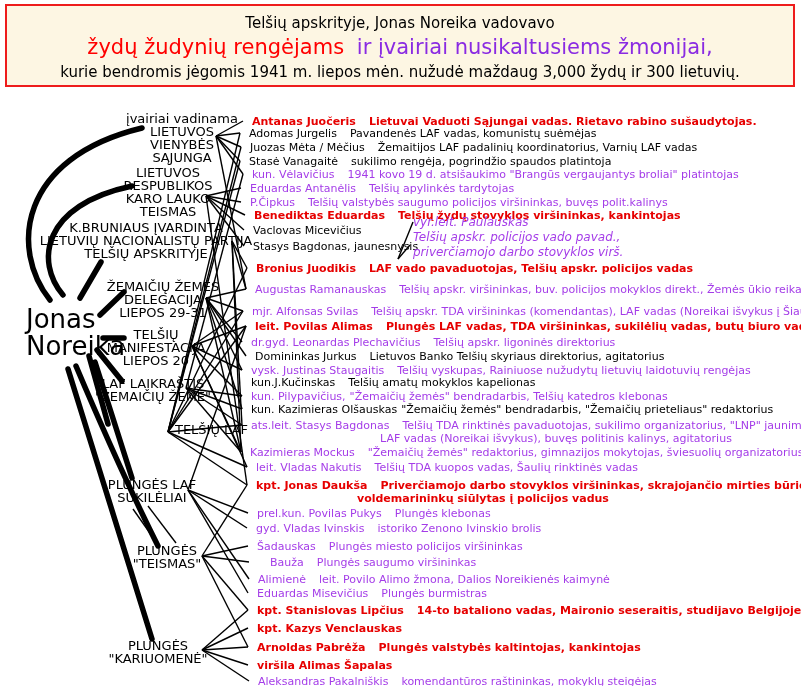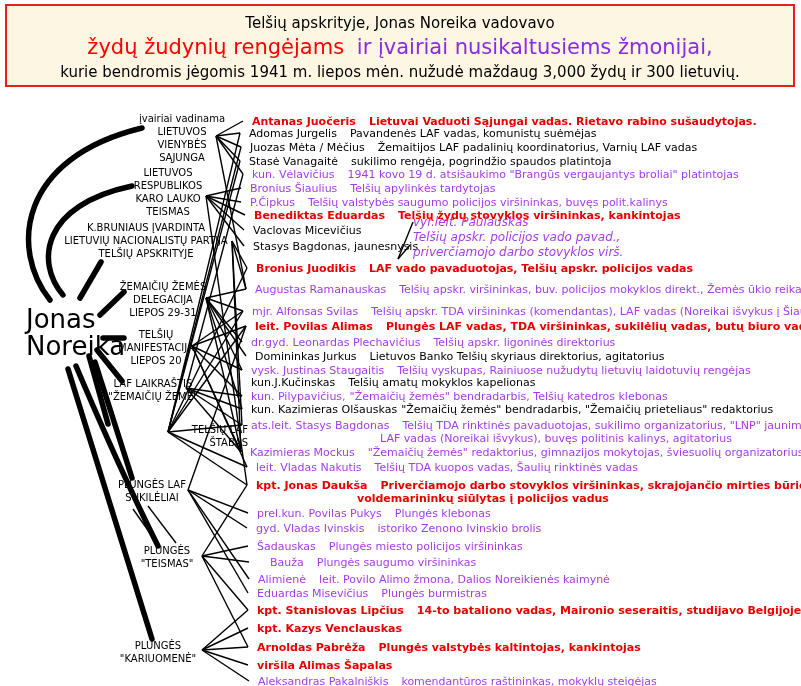--- a/index.html
+++ b/index.html
@@ -7,21 +7,21 @@
          font-family:"DejaVu Sans",sans-serif;color:#000;border-radius:12px;}
   #wires{position:absolute;left:0;top:0;width:801px;height:686px;z-index:0;}
   .headerbox{position:absolute;left:5px;top:4px;width:786px;height:79px;background:#fdf6e3;
              border:2px solid #ee1c1c;text-align:center;z-index:2;}
   .h1{margin-top:8px;font-size:15px;color:#000;}
   .h2{margin-top:3px;font-size:21px;}
   .h2red{color:#ff0000;}
   .h2purple{color:#8a2be2;margin-left:6px;}
   .h3{margin-top:4px;font-size:15px;color:#000;}
   .root{position:absolute;left:26px;top:306px;font-size:26px;line-height:27px;color:#000;z-index:1;}
-  .org{position:absolute;width:230px;text-align:center;font-size:10px;line-height:13px;
+  .org{position:absolute;width:230px;text-align:center;font-size:13px;line-height:13px;
        color:#000;z-index:1;}
   .person{position:absolute;white-space:nowrap;font-size:11px;line-height:13px;z-index:1;}
   .person .desc{margin-left:13px;}
   .person .desc.tight{margin-left:4px;}
   .person .l2{margin-left:0;}
   .c-black{color:#000;font-weight:normal;}
   .c-purple{color:#a43ce8;font-weight:normal;}
   .c-red{color:#e60000;font-weight:bold;}
   .note{position:absolute;left:413px;top:215px;font-size:12px;line-height:15px;color:#a43ce8;
         white-space:nowrap;z-index:1;font-style:italic;}
@@ -146,42 +146,41 @@
         <div>TELŠIŲ</div>
         <div>MANIFESTACIJA</div>
         <div>LIEPOS 20</div>
       </div>
       <div class="org" style="left: 38px; top: 377px;">
         <div>LAF LAIKRAŠTIS</div>
         <div>"ŽEMAIČIŲ ŽEMĖ"</div>
       </div>
       <div class="org" style="left: 18px; top: 423px; text-align: right;">
         <div>TELŠIŲ LAF</div>
-        <div>ŠTABAS</div>
       </div>
       <div class="org" style="left: 37px; top: 478px;">
         <div>PLUNGĖS  LAF</div>
         <div>SUKILĖLIAI</div>
       </div>
       <div class="org" style="left: 52px; top: 544px;">
         <div>PLUNGĖS</div>
         <div>"TEISMAS"</div>
       </div>
       <div class="org" style="left: 43px; top: 639px;">
         <div>PLUNGĖS</div>
         <div>"KARIUOMENĖ"</div>
       </div>
     </div>
   <div id="people">
       <div class="person c-red" style="left: 252px; top: 115px;"><span class="pname">Antanas Juočeris</span><span class="desc">Lietuvai Vaduoti Sąjungai vadas.  Rietavo rabino sušaudytojas.</span></div>
       <div class="person c-black" style="left: 249px; top: 127px;"><span class="pname">Adomas Jurgelis</span><span class="desc">Pavandenės LAF vadas, komunistų suėmėjas</span></div>
       <div class="person c-black" style="left: 250px; top: 141px;"><span class="pname">Juozas Mėta / Mėčius</span><span class="desc">Žemaitijos LAF padalinių koordinatorius, Varnių LAF vadas</span></div>
       <div class="person c-black" style="left: 249px; top: 155px;"><span class="pname">Stasė Vanagaitė</span><span class="desc">sukilimo rengėja, pogrindžio spaudos platintoja</span></div>
       <div class="person c-purple" style="left: 252px; top: 168px;"><span class="pname">kun. Vėlavičius</span><span class="desc">1941 kovo 19 d. atsišaukimo "Brangūs vergaujantys broliai" platintojas</span></div>
-      <div class="person c-purple" style="left: 250px; top: 182px;"><span class="pname">Bronius Šiaulius</span><span class="desc">Telšių apylinkės tardytojas</span></div>
+      <div class="person c-purple" style="left: 250px; top: 182px;"><span class="pname">Eduardas Antanėlis</span><span class="desc">Telšių apylinkės tardytojas</span></div>
       <div class="person c-purple" style="left: 250px; top: 196px;"><span class="pname">P.Čipkus</span><span class="desc">Telšių valstybės saugumo policijos viršininkas, buvęs polit.kalinys</span></div>
       <div class="person c-red" style="left: 254px; top: 209px;"><span class="pname">Benediktas Eduardas</span><span class="desc">Telšių žydų stovyklos  viršininkas,  kankintojas</span></div>
       <div class="person c-black" style="left: 253px; top: 224px;"><span class="pname">Vaclovas Micevičius</span></div>
       <div class="person c-black" style="left: 253px; top: 240px;"><span class="pname">Stasys Bagdonas, jaunesnysis</span></div>
       <div class="person c-red" style="left: 256px; top: 262px;"><span class="pname">Bronius Juodikis</span><span class="desc">LAF vado pavaduotojas, Telšių apskr. policijos vadas</span></div>
       <div class="person c-purple" style="left: 255px; top: 283px;"><span class="pname">Augustas Ramanauskas</span><span class="desc">Telšių apskr. viršininkas, buv. policijos mokyklos direkt., Žemės ūkio reikalų tarėjas</span></div>
       <div class="person c-purple" style="left: 252px; top: 305px;"><span class="pname">mjr. Alfonsas Svilas</span><span class="desc">Telšių apskr. TDA viršininkas (komendantas), LAF vadas (Noreikai išvykus į Šiaulius)</span></div>
       <div class="person c-red" style="left: 255px; top: 320px;"><span class="pname">leit. Povilas Alimas</span><span class="desc">Plungės LAF vadas, TDA viršininkas, sukilėlių vadas, butų biuro vadas</span></div>
       <div class="person c-purple" style="left: 251px; top: 336px;"><span class="pname">dr.gyd. Leonardas Plechavičius</span><span class="desc">Telšių apskr. ligoninės direktorius</span></div>
       <div class="person c-black" style="left: 255px; top: 350px;"><span class="pname">Domininkas Jurkus</span><span class="desc">Lietuvos Banko Telšių skyriaus direktorius, agitatorius</span></div>

